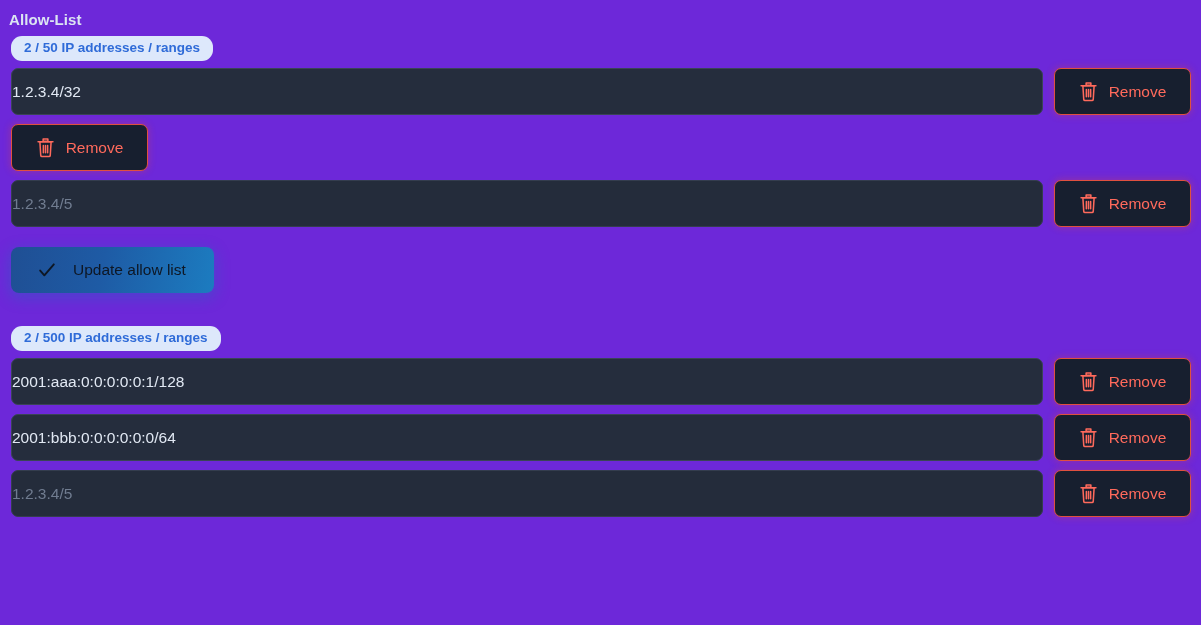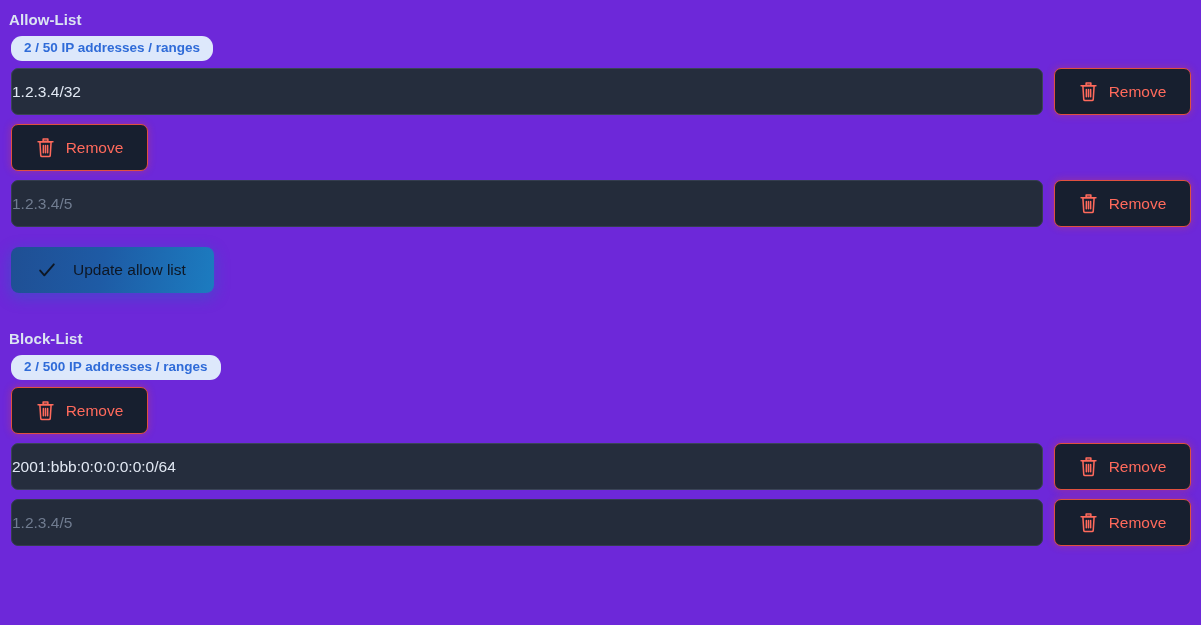--- a/index.html
+++ b/index.html
@@ -183,27 +183,27 @@
           <svg viewBox="0 0 22 22" width="20" height="20" fill="none" stroke="#0e1724" stroke-width="2.1" stroke-linecap="round" stroke-linejoin="round">
             <path d="M3.5 11.6l4.6 5.2L18.5 4.8"></path>
           </svg>
         </span>
         <span class="update-label">Update allow list</span>
       </button>
     </div>
   </div>
 
   <div class="section" id="block-section">
-    <h2 class="section-title">Block-List</h2>
     <div class="count-badge-wrap">
       <span class="count-badge">2 / 500 IP addresses / ranges</span>
     </div>
     <div class="rows">
 
       <div class="row">
+        <input class="ip-input" type="text" value="2001:aaa:0:0:0:0:0:1/128" style="">
         <button class="remove-btn">
           <span class="trash">
             <svg viewBox="0 0 24 26" width="19" height="21" fill="none" stroke="#ff6a5c" stroke-width="1.9" stroke-linecap="round" stroke-linejoin="round">
               <path d="M9 2.4h6v2.6H9z"></path>
               <path d="M2.6 5.6h18.8"></path>
               <path d="M4.9 5.6h14.2l-1.1 17.3a1.6 1.6 0 0 1-1.6 1.5H7.6a1.6 1.6 0 0 1-1.6-1.5z"></path>
               <path d="M9.3 10.4v9.1M12 10.4v9.1M14.7 10.4v9.1"></path>
             </svg>
           </span>
           <span class="remove-label">Remove</span>

